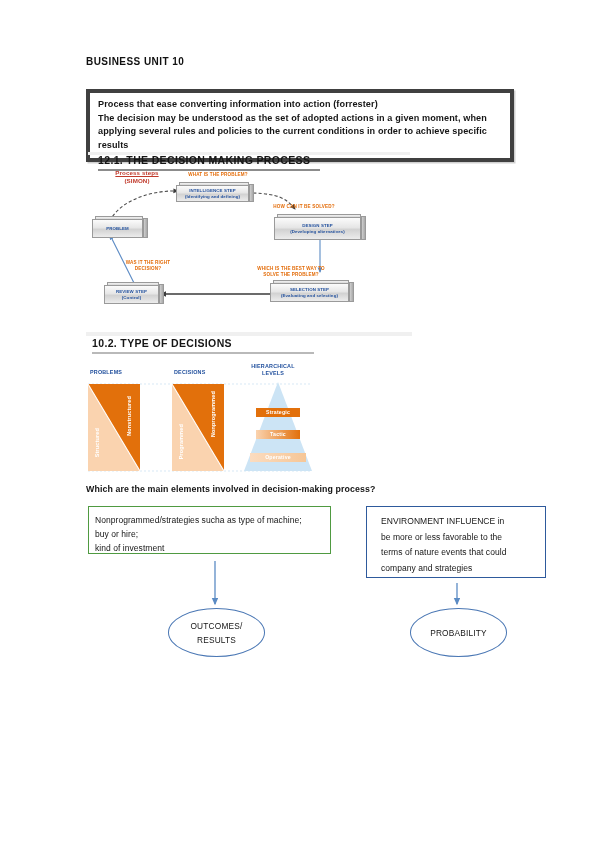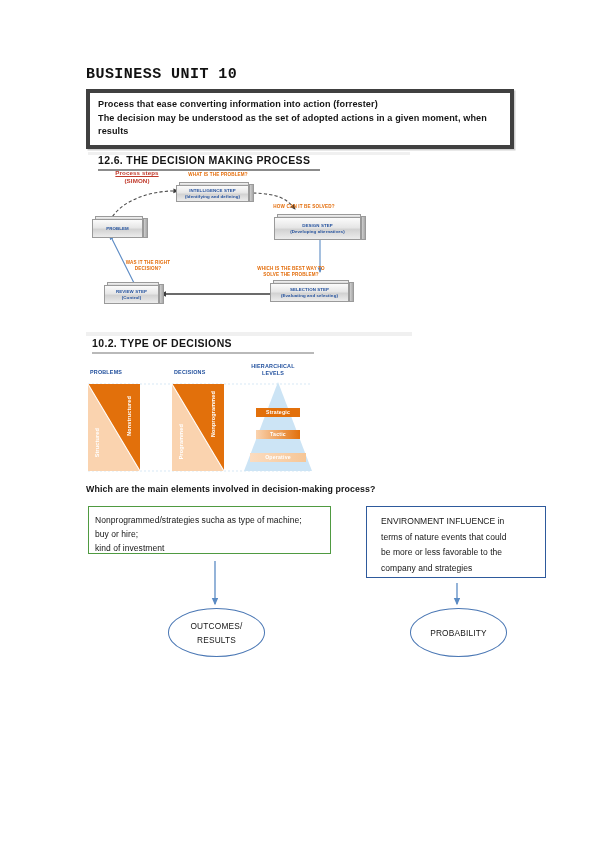--- a/index.html
+++ b/index.html
@@ -5,22 +5,22 @@
   html,body{margin:0;padding:0;background:#ffffff;}
   body{
     width:599px;height:848px;position:relative;overflow:hidden;
     font-family:"Liberation Sans","DejaVu Sans",sans-serif;
     color:#1a1a1a;
   }
   .page{position:absolute;inset:0;background:#fff;}
 
   
   #doc-title{
-    position:absolute;left:86px;top:66px;
-    font-size:15px;font-weight:bold;letter-spacing:.45px;color:#111;font-family:Liberation Mono, monospace;
+    position:absolute;left:86px;top:56px;
+    font-size:10px;font-weight:bold;letter-spacing:.45px;color:#111;
   }
 
   
   #intro-box{
     position:absolute;left:86px;top:89px;width:428px;
     border:4px solid #404040;box-sizing:border-box;
     padding:5px 7px 6px 8px;
     box-shadow:1.5px 1.5px 0 rgba(150,150,150,.45);
     background:#fff;
   }
@@ -107,25 +107,26 @@
 </head>
 <body>
 
 <div class="page">
 
   <div id="doc-title">BUSINESS UNIT 10</div>
 
   <div id="intro-box">
     <div class="ln">Process that ease converting information into action (forrester)</div>
     <div class="ln">The decision may be understood as the set of adopted actions in a given moment, when</div>
+    <div class="ln">applying several rules and policies to the current conditions in order to achieve specific</div>
     <div class="ln">results</div>
   </div>
 
   <div class="img-band" style="left:88px;top:152px;width:322px;height:3px;"></div>
-  <div class="sec-head" style="left:98px;top:154px;">12.6. THE DECISION MAKING PROCESS</div>
+  <div class="sec-head" style="left:98px;top:154px;">12.1. THE DECISION MAKING PROCESS</div>
   <div class="sec-rule" style="left:98px;top:169px;width:222px;"></div>
 
   <div id="diagram1">
 
     <svg class="d1svg" viewBox="0 0 330 150">
       <defs>
         <marker id="ah-blue" markerWidth="6" markerHeight="6" refX="4.2" refY="2.2" orient="auto">
           <path d="M0,0 L5,2.2 L0,4.4 z" fill="#5B8BC4"></path>
         </marker>
         <marker id="ah-dark" markerWidth="6" markerHeight="6" refX="4.2" refY="2.2" orient="auto">
@@ -262,22 +263,22 @@
   <div id="question">Which are the main elements involved in decision-making process?</div>
 
   <div id="box-alternatives">
     <div class="ln">Nonprogrammed/strategies sucha as type of machine;</div>
     <div class="ln">buy or hire;</div>
     <div class="ln">kind of investment</div>
   </div>
 
   <div id="box-environment">
     <div class="ln">ENVIRONMENT INFLUENCE in</div>
+    <div class="ln">be more or less favorable to the</div>
     <div class="ln">terms of nature events that could</div>
-    <div class="ln">be more or less favorable to the</div>
     <div class="ln">company and strategies</div>
   </div>
 
   <svg class="connsvg" viewBox="0 0 599 848">
     <defs>
       <marker id="ah2" markerWidth="7" markerHeight="7" refX="5" refY="2.6" orient="auto">
         <path d="M0,0 L6,2.6 L0,5.2 z" fill="#5B8BC4"></path>
       </marker>
     </defs>
     <line x1="215" y1="561" x2="215" y2="604" stroke="#5B8BC4" stroke-width="1.3" marker-end="url(#ah2)"></line>

